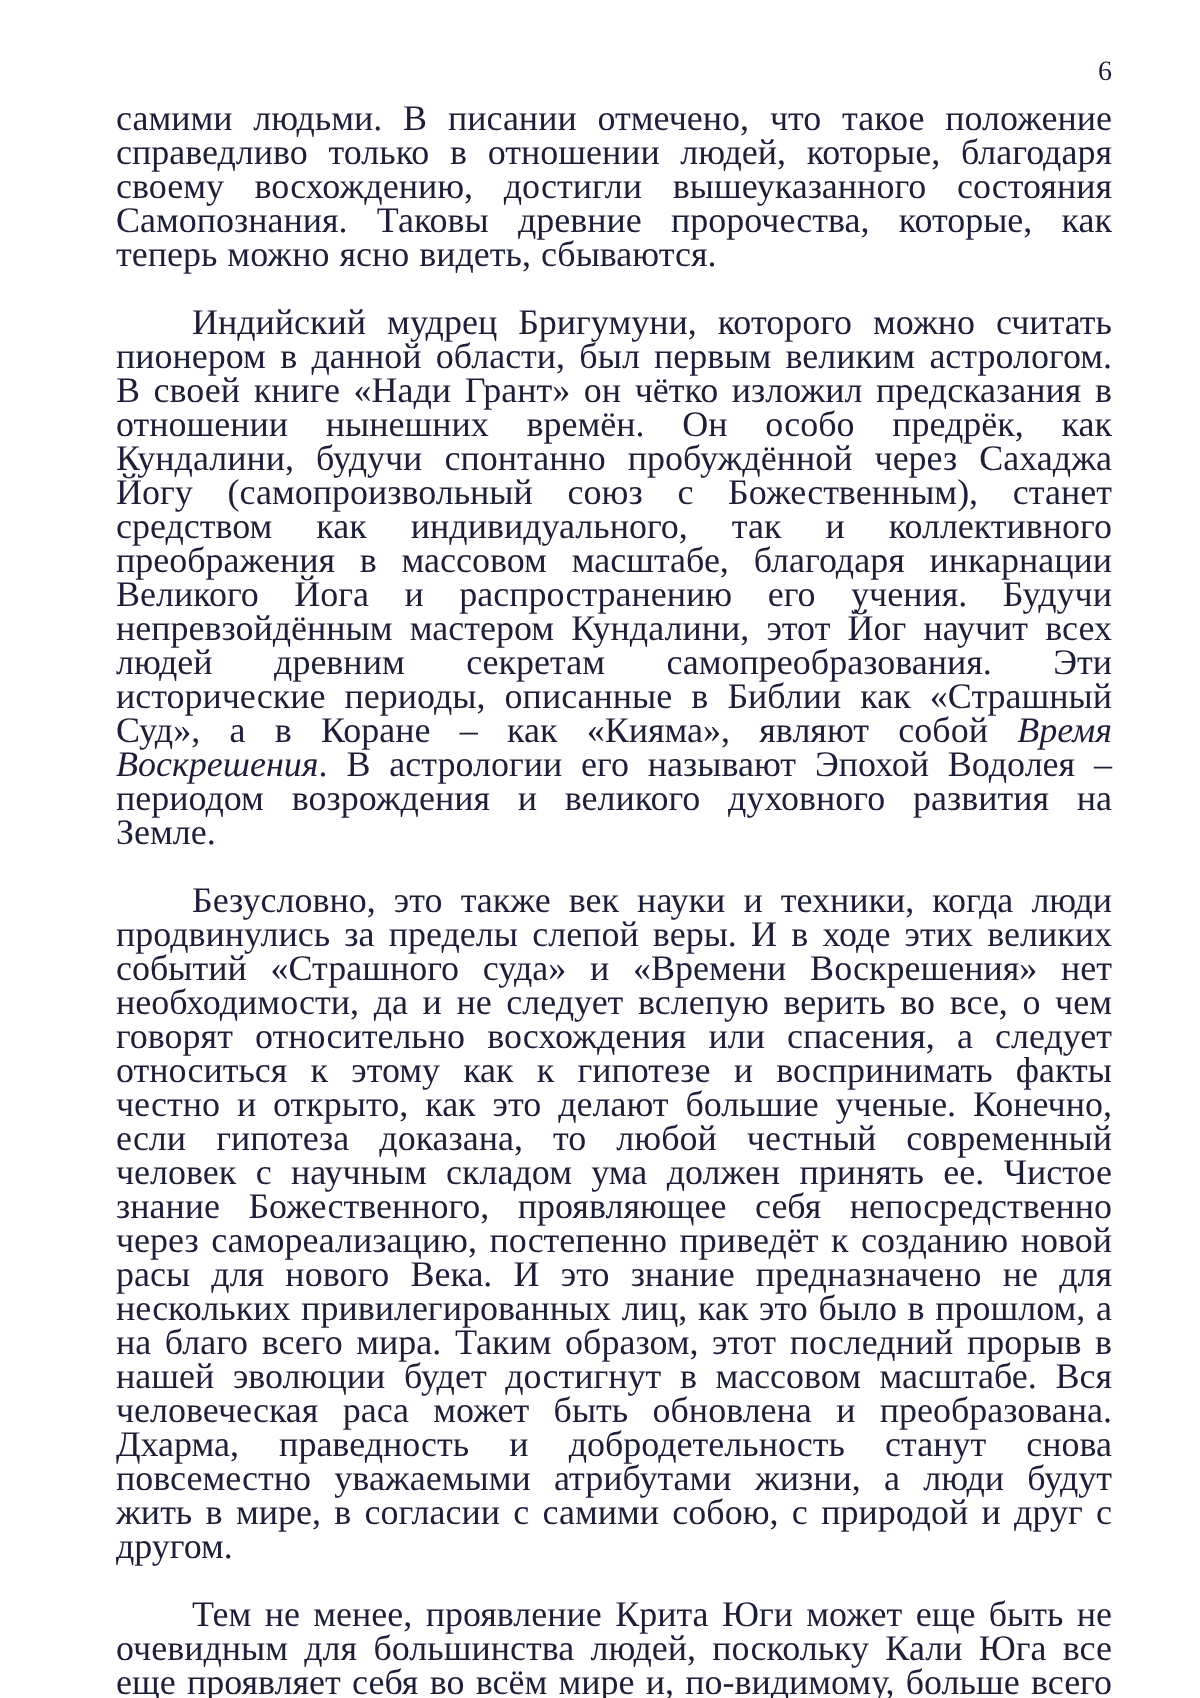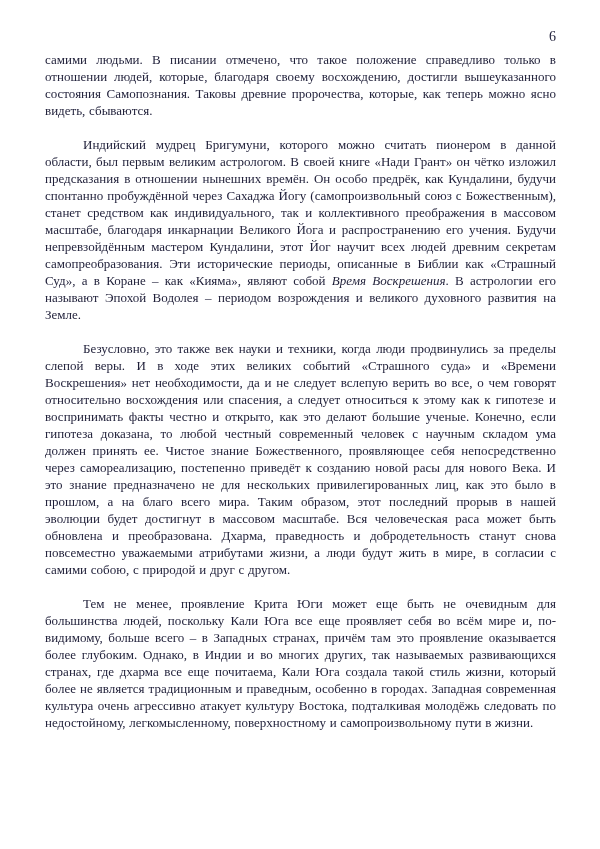--- a/index.html
+++ b/index.html
@@ -18,22 +18,22 @@
     color: #1e1e38;
     overflow: hidden;
   }
   .page-number {
     text-align: right;
     font-size: 14px;
     line-height: 17px;
     margin: 0 0 6px 0;
   }
   .para {
-    margin: 0 0 17px 0;
-    font-size: 13px;
+    margin: 0 0 17px 13px;
+    font-size: 18px;
     line-height: 17px;
     text-align: justify;
     word-spacing: 0.5px;
   }
   .para.indent {
     text-indent: 38px;
   }
   .para em {
     font-style: italic;
   }

